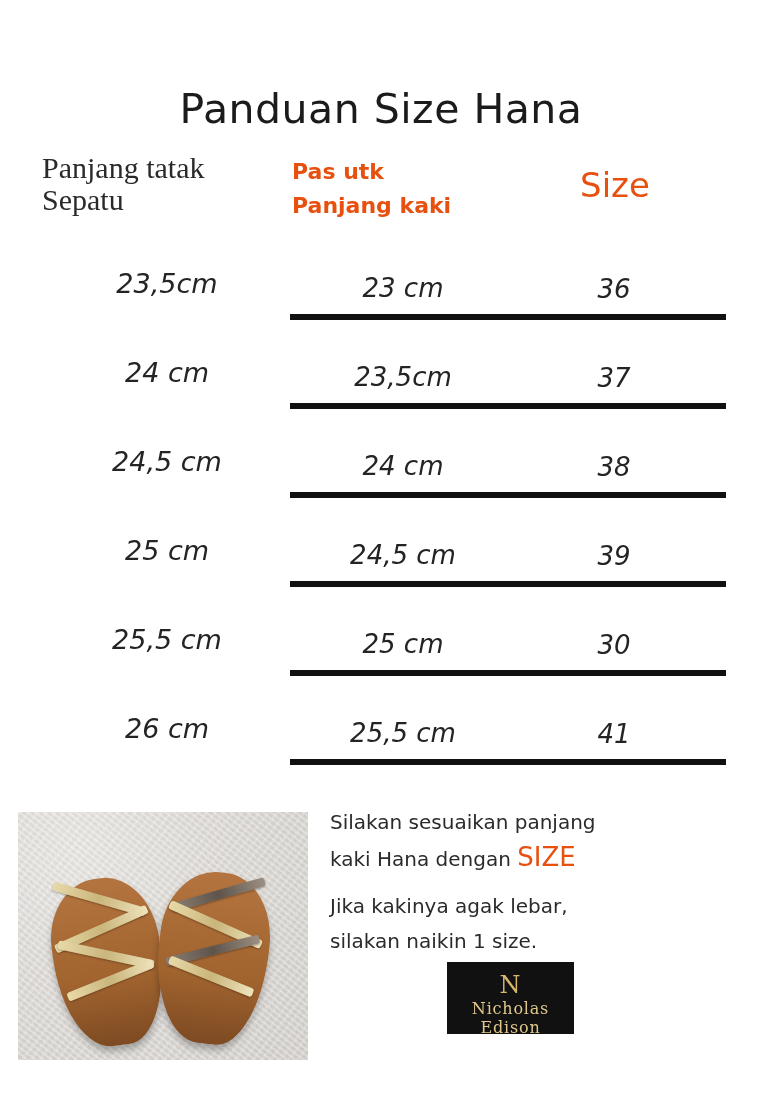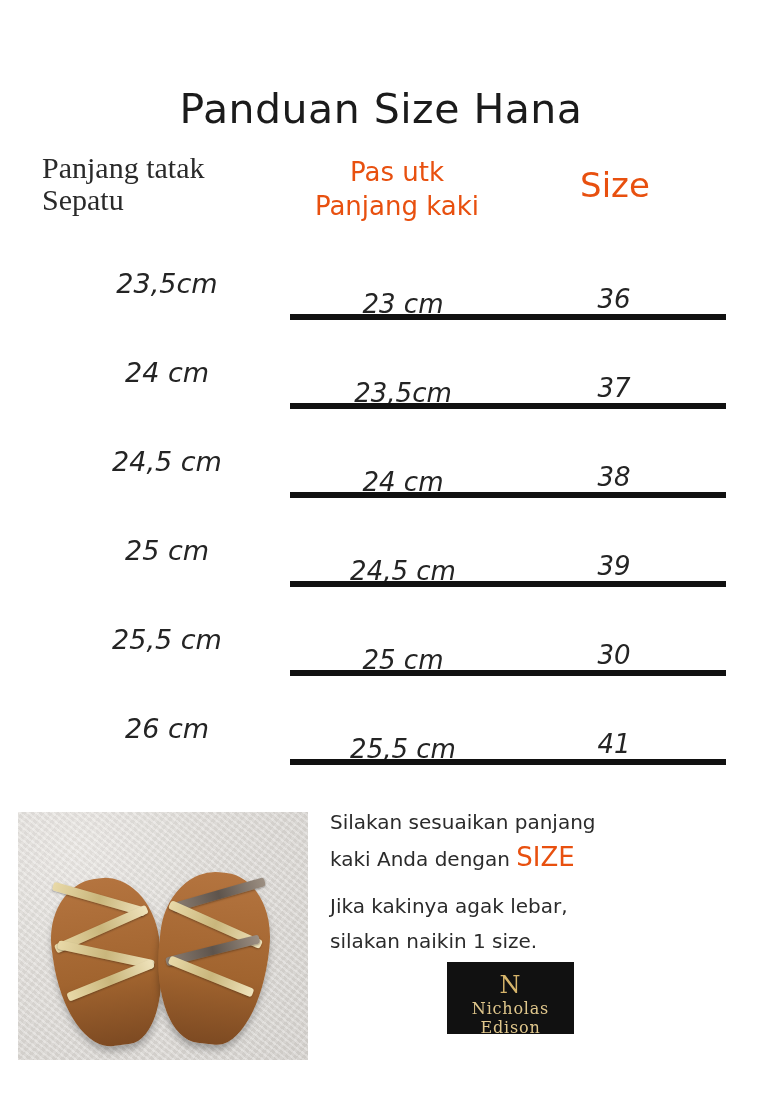--- a/index.html
+++ b/index.html
@@ -43,24 +43,25 @@
     font-size: 30px;
     line-height: 32px;
     color: #2a2a2a;
     font-family: Liberation Serif, serif;
   }
   .head-col2 {
     position: absolute;
     top: 155px;
     left: 292px;
     width: 210px;
-    text-align: center;
-    font-size: 26px;
+    text-align: left;
+    font-size: 22px;
     line-height: 34px;
     color: #e8500f;
+    font-weight: bold;
   }
   .head-col3 {
     position: absolute;
     top: 165px;
     left: 505px;
     width: 220px;
     text-align: center;
     font-size: 34px;
     color: #e8500f;
   }
@@ -87,30 +88,29 @@
     top: 10px;
   }
   .c2 {
     position: absolute;
     left: 292px;
     width: 222px;
     text-align: center;
     font-size: 26px;
     color: #242424;
     top: 15px;
-    margin-top: 16px;
   }
   .c3 {
     position: absolute;
     left: 514px;
     width: 200px;
     text-align: center;
     font-size: 26px;
     color: #242424;
-    top: 26px;
+    top: 16px;
   }
   .rule {
     position: absolute;
     left: 290px;
     width: 436px;
     height: 6px;
     background: #111111;
     top: 56px;
   }
 
@@ -286,21 +286,21 @@
     <div class="sandal sandal-right">
       <div class="strap dark" style="left:6px; top:18px; width:96px; height:9px; transform:rotate(-22deg);"></div>
       <div class="strap" style="left:4px; top:48px; width:100px; height:9px; transform:rotate(18deg);"></div>
       <div class="strap dark" style="left:6px; top:74px; width:96px; height:9px; transform:rotate(-20deg);"></div>
       <div class="strap" style="left:10px; top:100px; width:90px; height:9px; transform:rotate(16deg);"></div>
     </div>
   </div>
 
   <div class="note">
     <span>Silakan sesuaikan panjang</span><br>
-    <span>kaki Anda dengan</span>
+    <span>kaki Hana dengan</span>
     <span class="size-word">SIZE</span>
     <span class="l3">Jika kakinya agak lebar,</span>
     <span>silakan naikin 1 size.</span>
   </div>
 
   <div class="logo">
     <div class="mark">N</div>
     <div class="brand">Nicholas Edison</div>
   </div>
 

